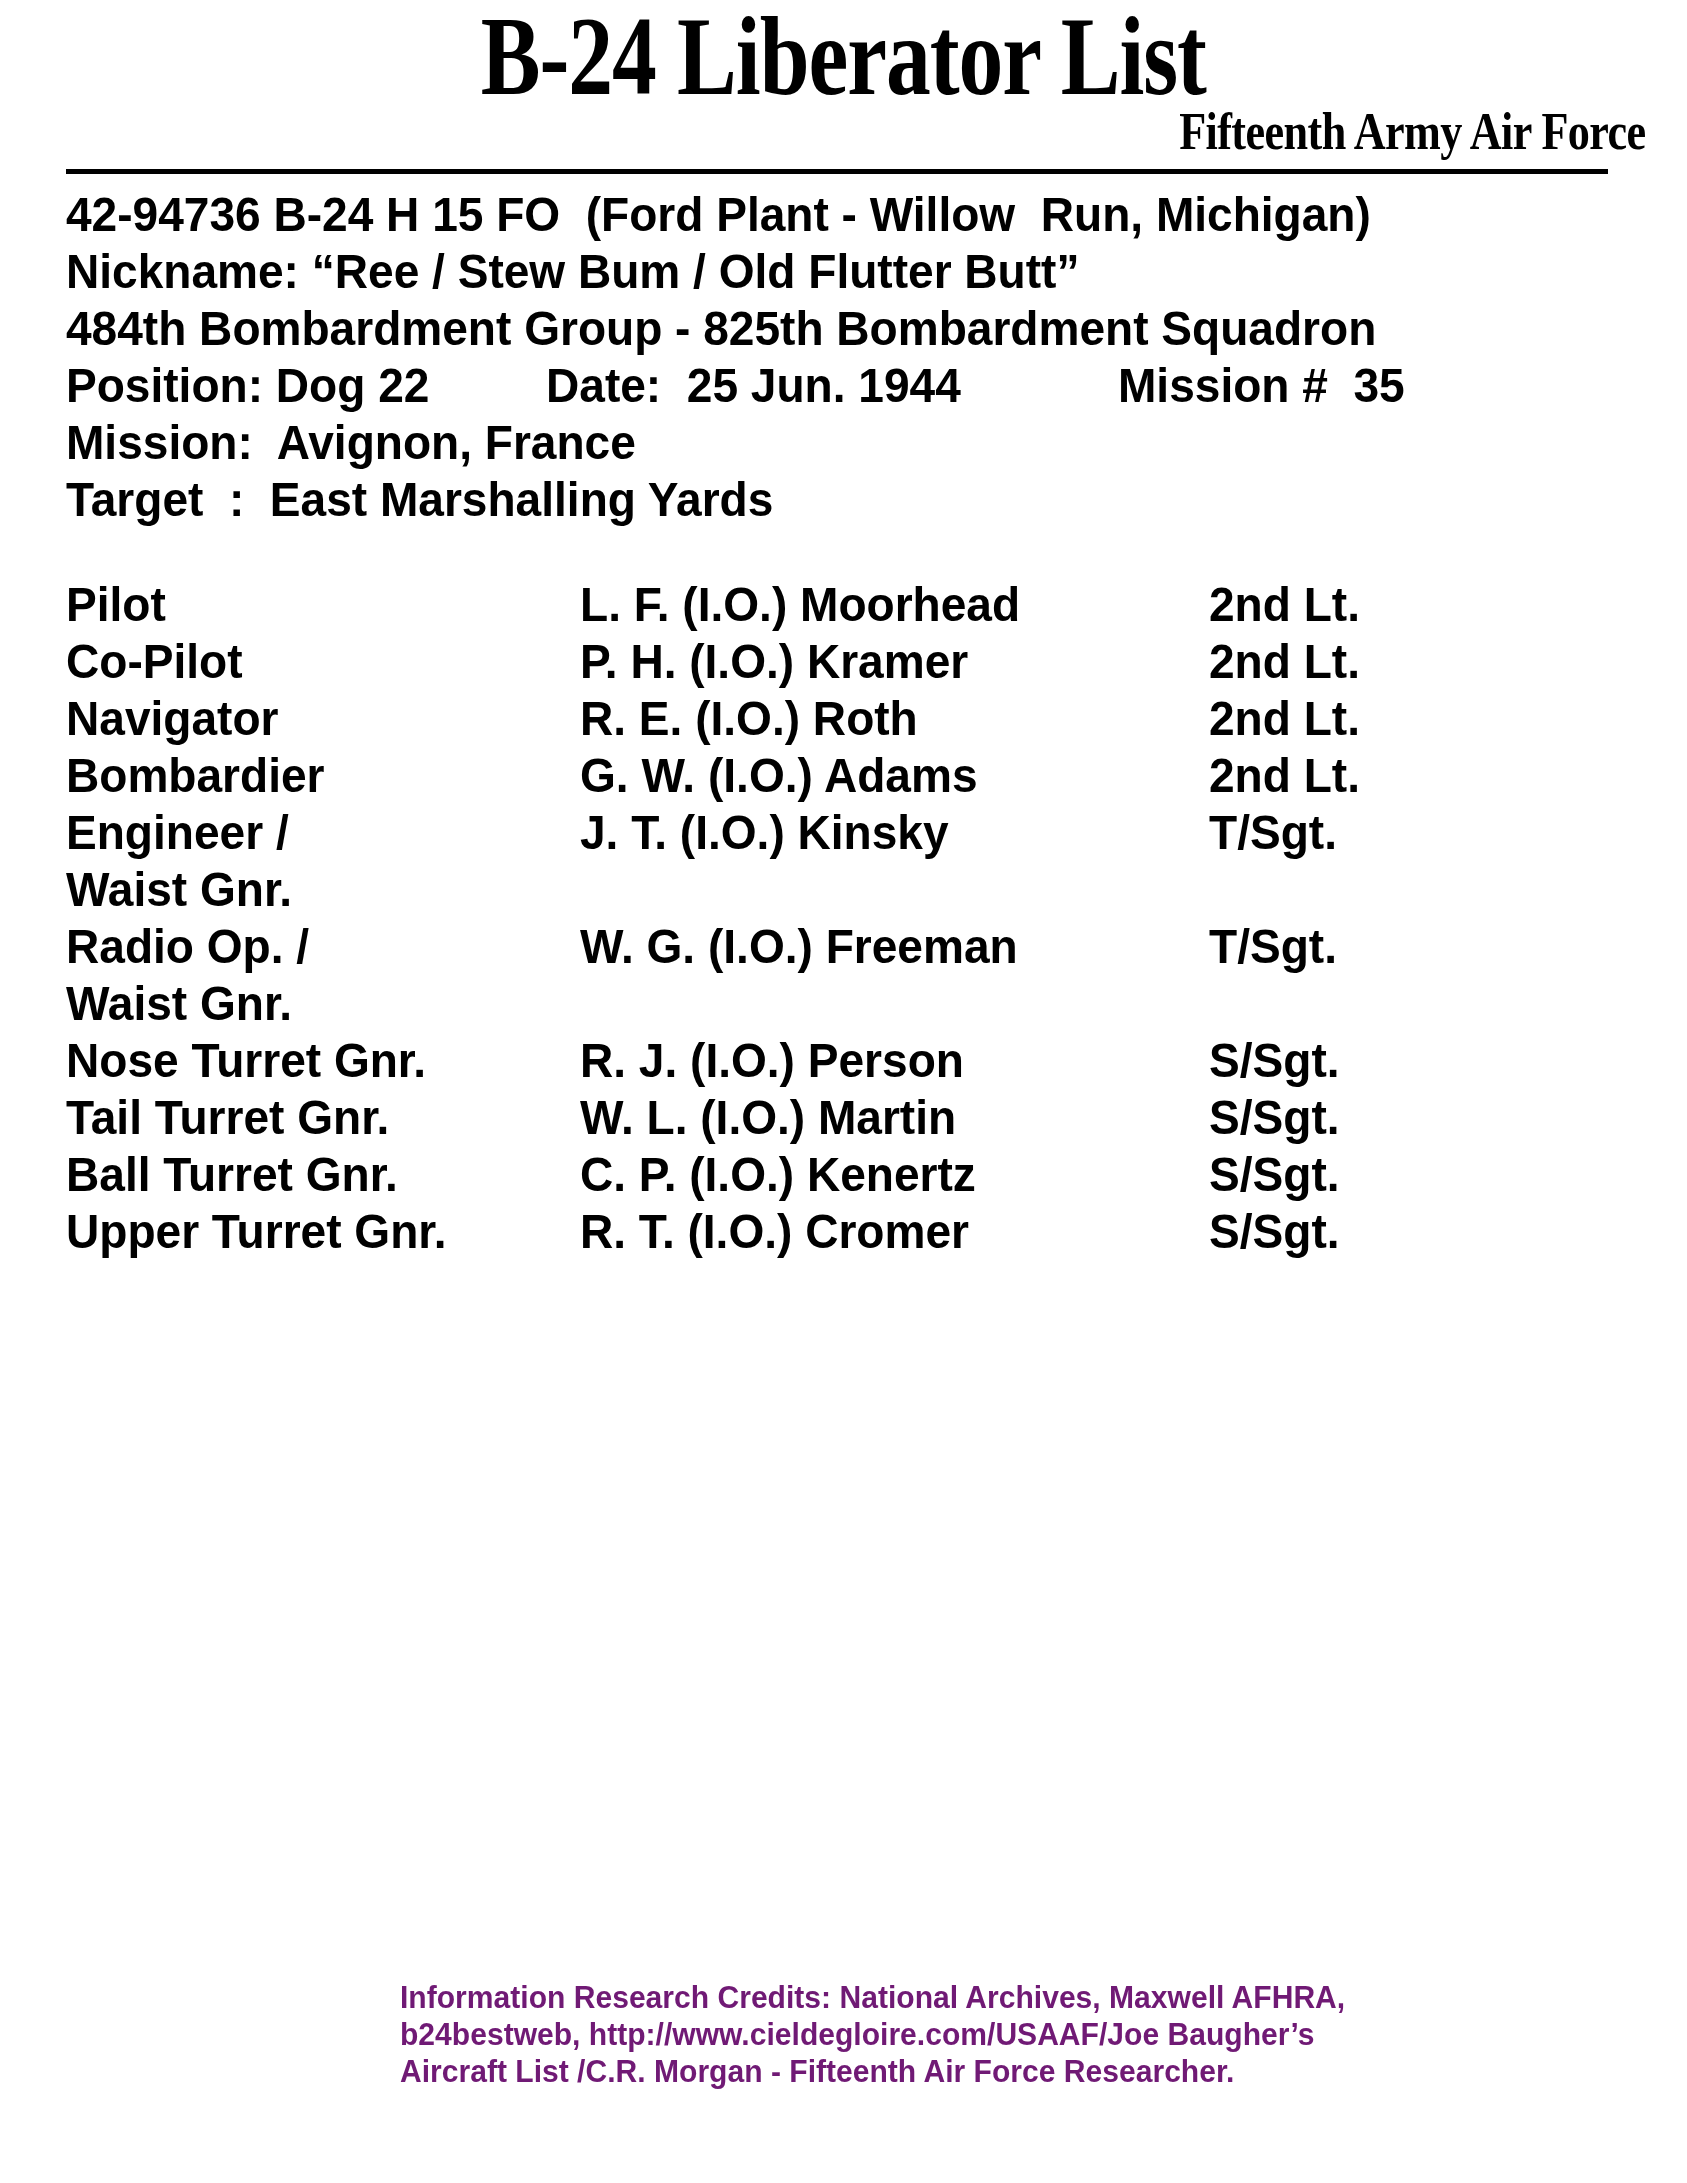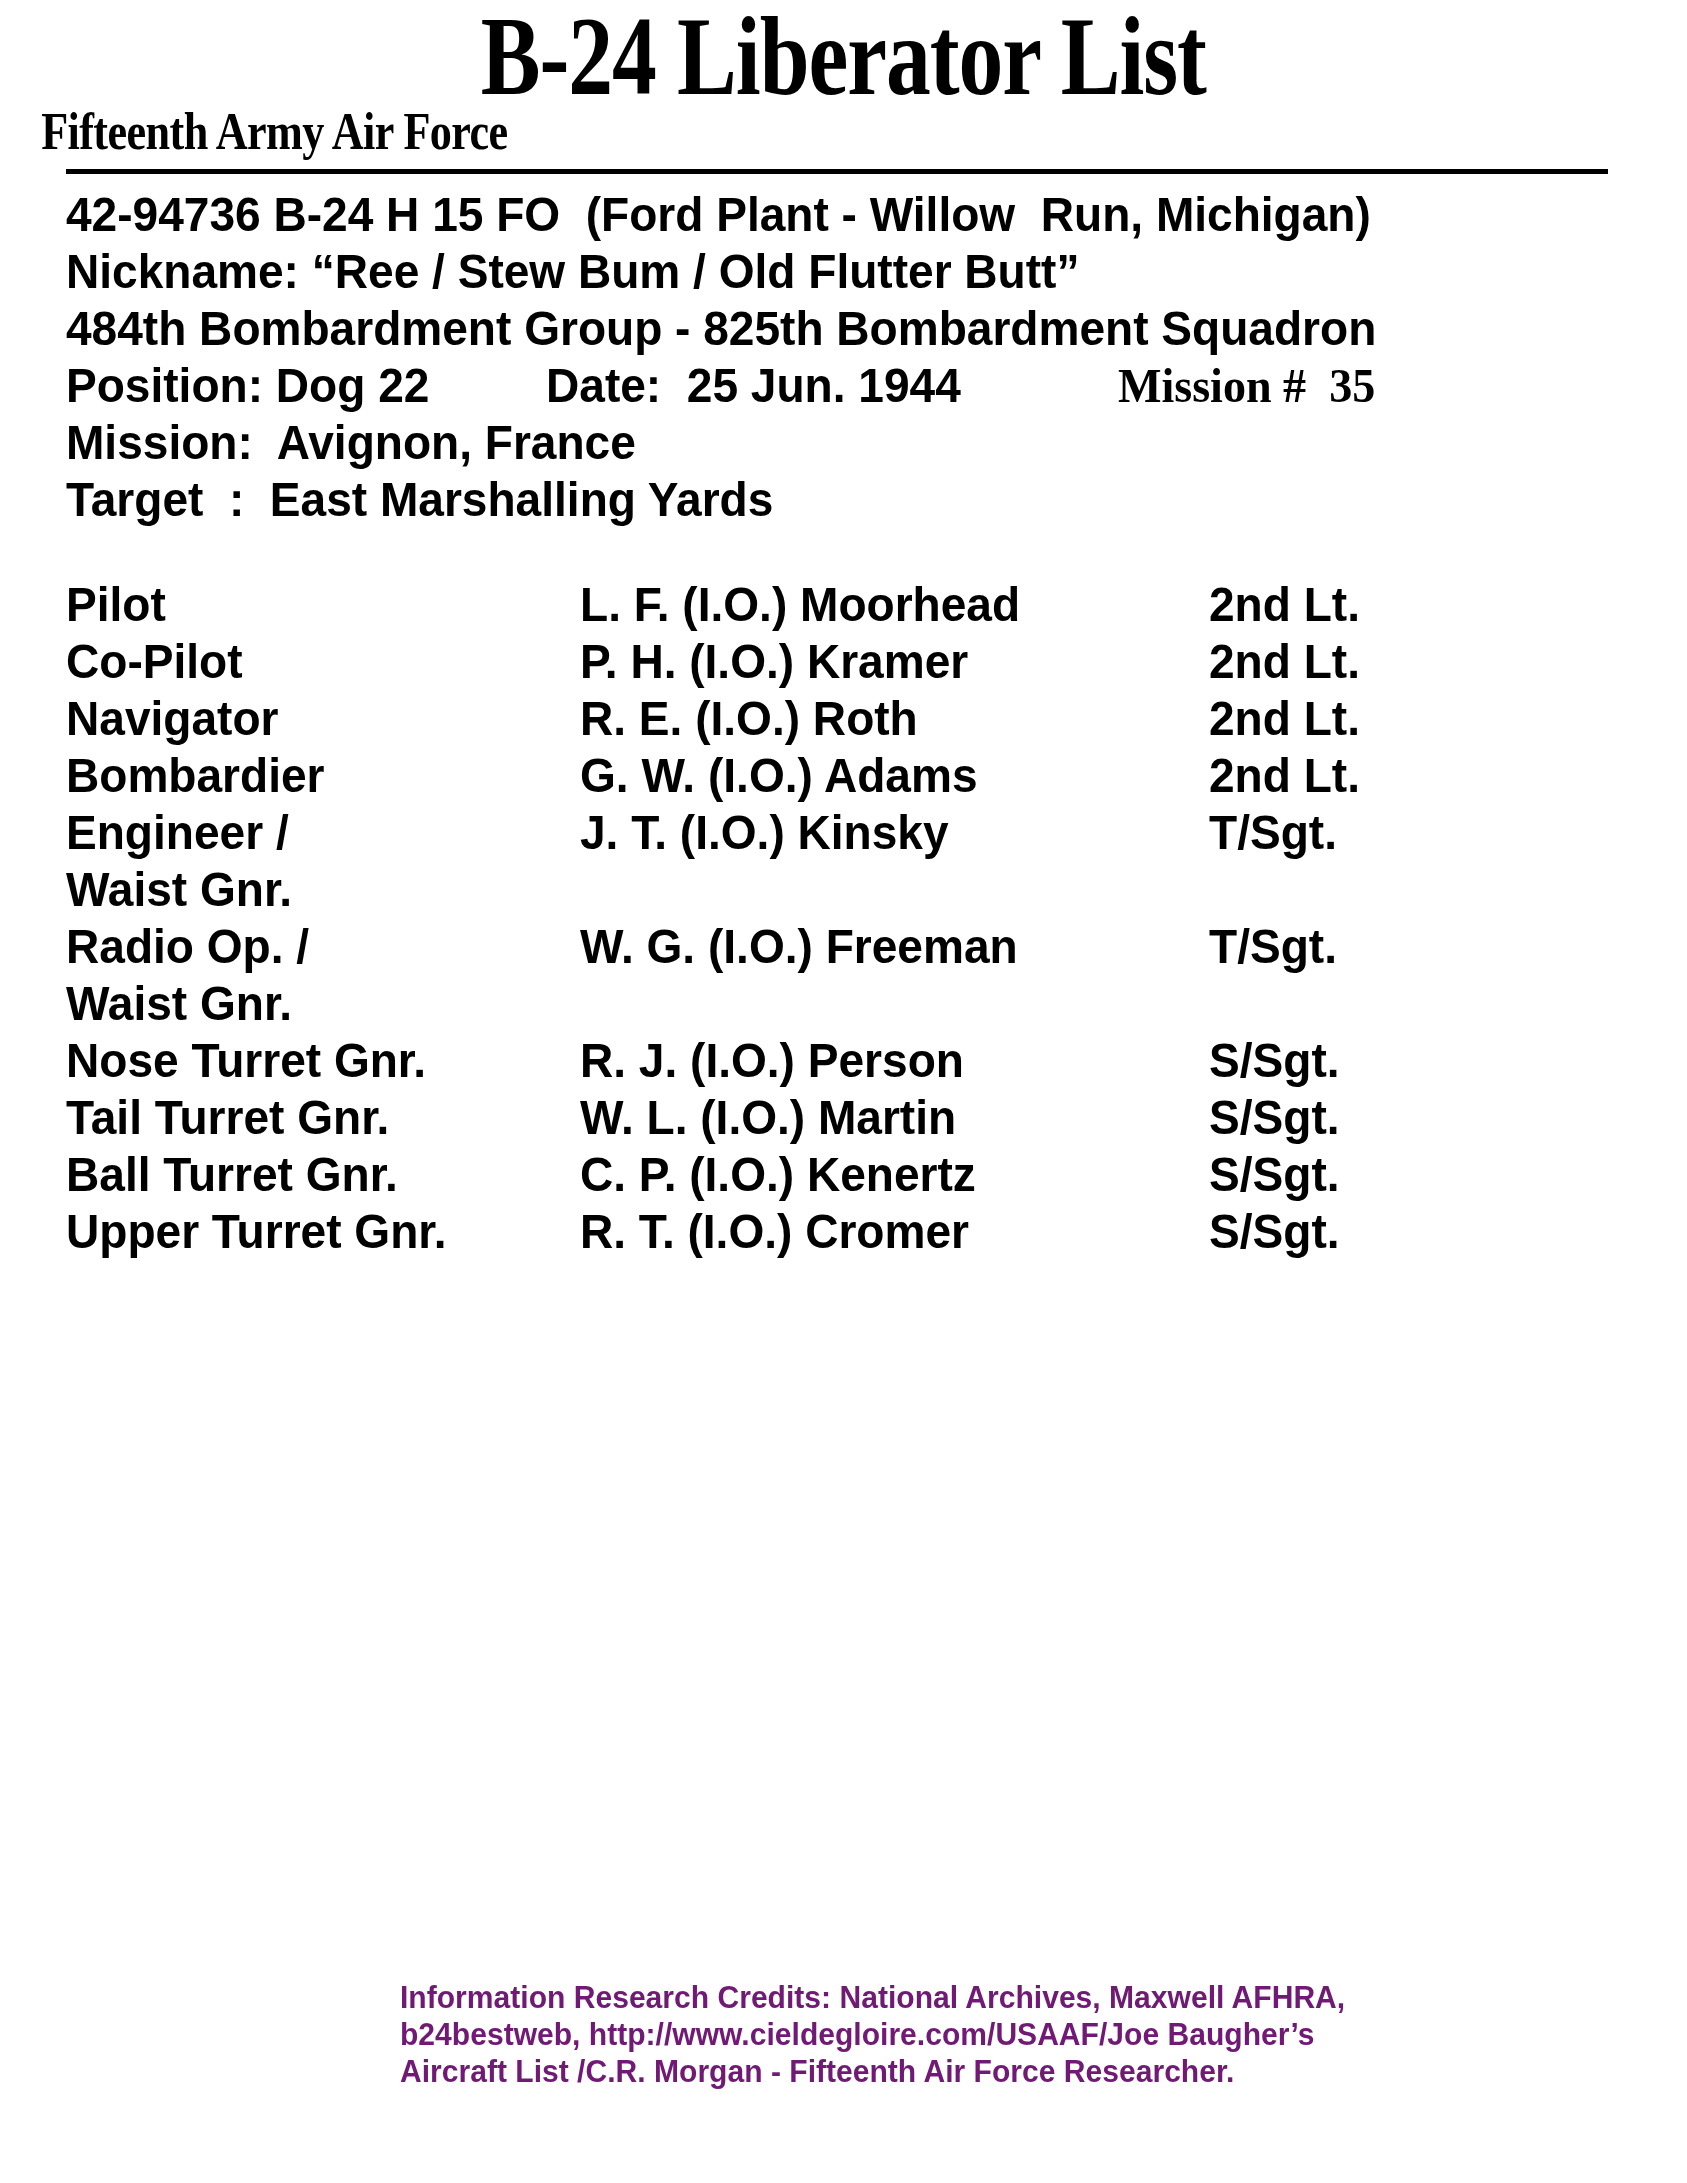--- a/index.html
+++ b/index.html
@@ -30,21 +30,21 @@
     font-family: "Liberation Serif", serif;
     font-weight: bold;
     font-size: 112px;
     line-height: 112px;
     letter-spacing: -1.3px;
   }
   .masthead-title .t { transform: scaleX(0.80); }
   .masthead-subtitle {
     position: absolute;
     top: 106px; left: 0; width: 100%;
-    text-align: left;
+    text-align: right;
     font-family: "Liberation Serif", serif;
     font-weight: bold;
     font-size: 52px;
     line-height: 52px;
     letter-spacing: -0.7px;
   }
   .masthead-subtitle .t { transform: scaleX(0.85); }
   .header-divider {
     position: absolute;
     top: 169px; left: 66px;
@@ -57,21 +57,21 @@
     position: absolute;
     top: 186px; left: 66px;
     width: 1555px;
     font-size: 49px;
     line-height: 57px;
   }
   .info-line { position: relative; height: 57px; }
   .seg { position: absolute; top: 0; }
   .seg-pos   { left: 0; }
   .seg-date  { left: 480px; }
-  .seg-msnno { left: 1052px; font-family: Liberation Serif, serif; }
+  .seg-msnno { left: 1052px; }
 
   
   .crew-table {
     position: absolute;
     top: 576px; left: 66px;
     width: 1555px;
     font-size: 49px;
     line-height: 57px;
   }
   .crew-row {

